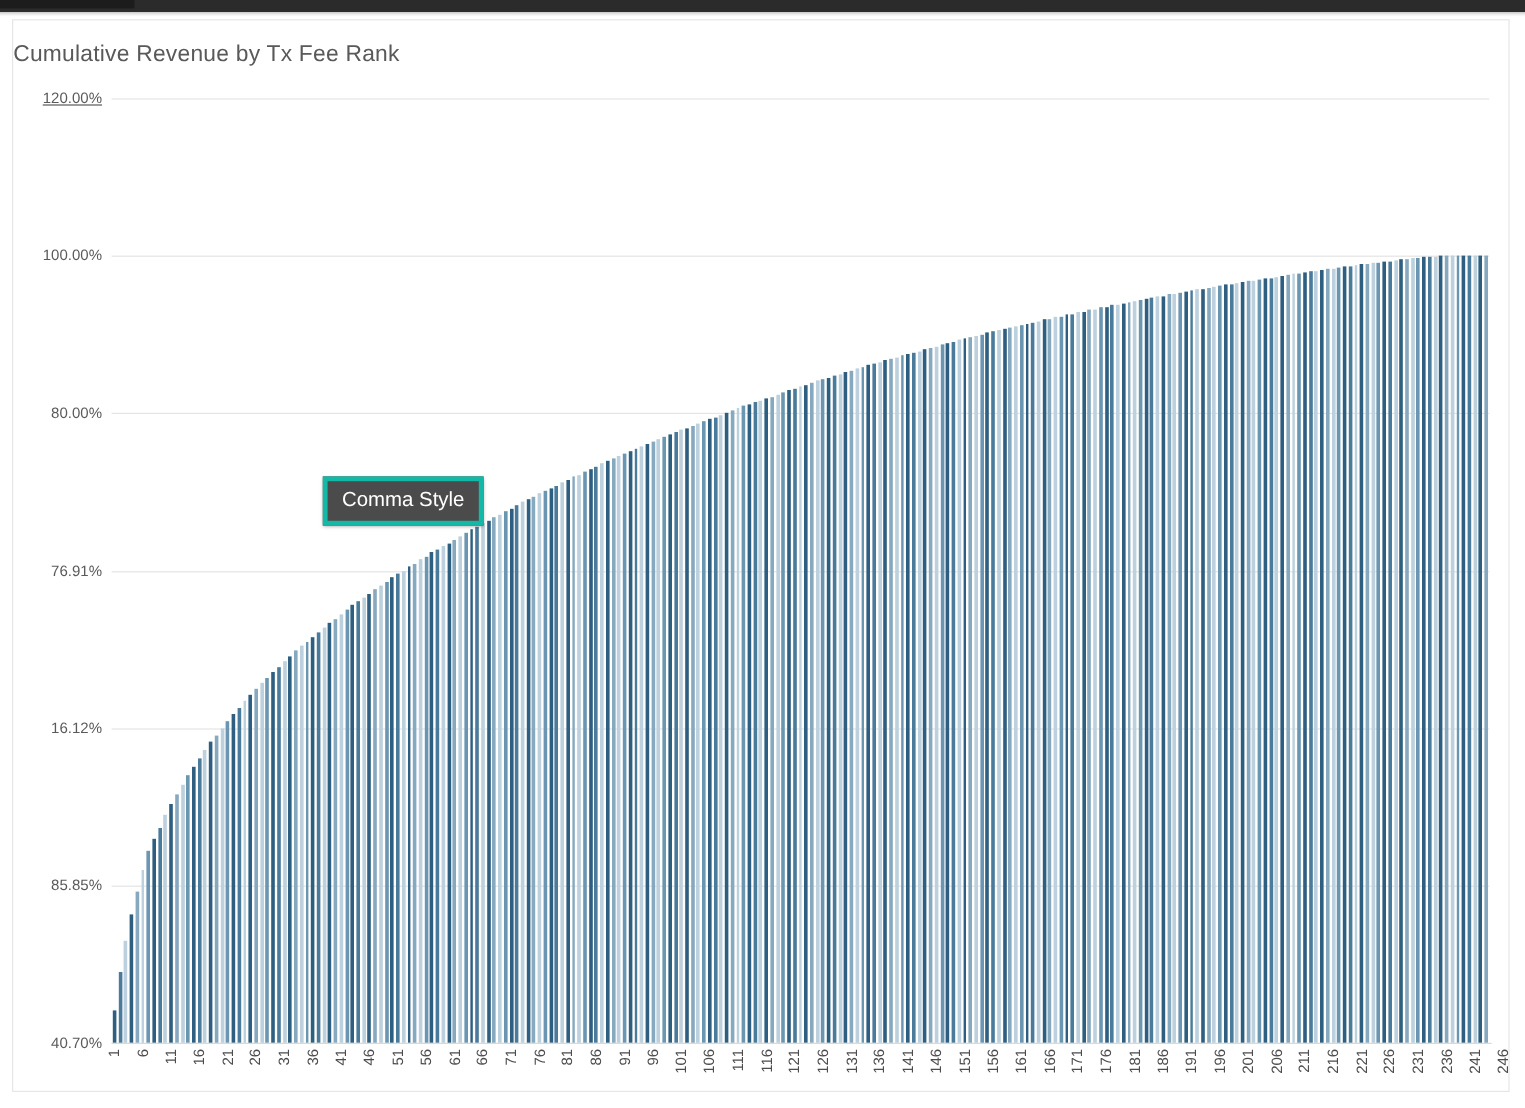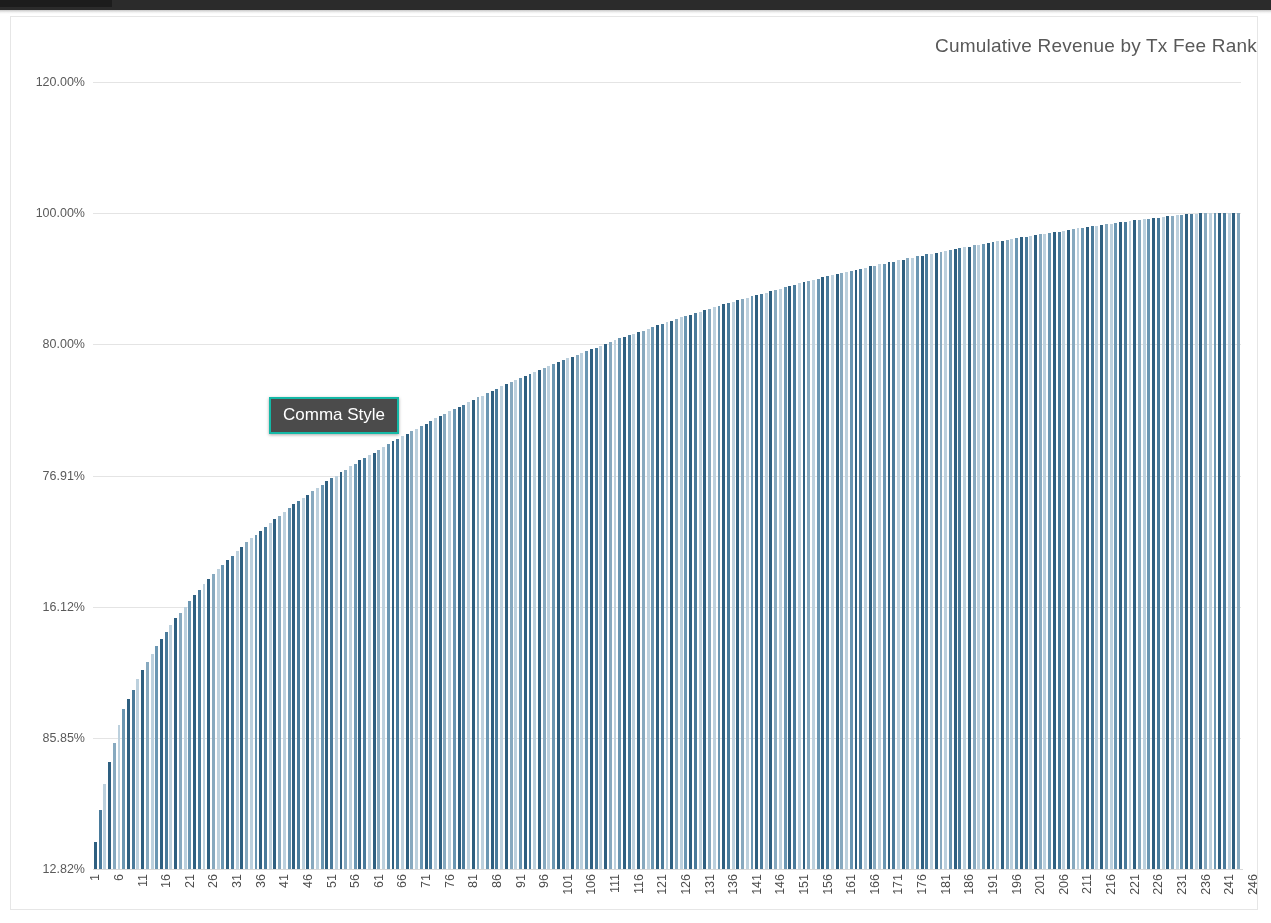--- a/index.html
+++ b/index.html
@@ -47,21 +47,21 @@
     height: 894px;
     background: #ffffff;
     border: 1px solid #e6e6e6;
     box-sizing: border-box;
   }
 
   #chart-title {
     position: absolute;
     left: 0; top: 18px;
     width: 100%;
-    text-align: right;
+    text-align: left;
     font-size: 19px;
     color: #595959;
     letter-spacing: .2px;
     white-space: nowrap;
   }
 
   
   #plot {
     position: absolute;
     left: 82px;
@@ -134,21 +134,21 @@
     line-height: 1;
   }
 
   
   #tooltip {
     position: absolute;
     left: 258px;
     top: 380px;
     padding: 6px 12px 7px 12px;
     background: #4b4b4b;
-    border: 2px solid #14b8a6;
+    border: 4px solid #14b8a6;
     color: #ffffff;
     font-size: 17px;
     white-space: nowrap;
     box-shadow: 0 1px 3px rgba(0,0,0,.35);
     box-sizing: border-box;
     z-index: 50;
   }
 </style>
 </head>
 <body>
@@ -158,27 +158,27 @@
   <div id="app-chrome">
     <div id="app-chrome-tab"></div>
   </div>
   <div id="app-chrome-shadow"></div>
 
   <div id="chart-frame">
 
     <div id="chart-title">Cumulative Revenue by Tx Fee Rank</div>
 
     <div id="y-axis-labels">
-        <div class="ytick-label" style="top: 787px;">12.82%</div>
+        <div class="ytick-label" style="top: 787px;">40.70%</div>
         <div class="ytick-label" style="top: 655.833px;">85.85%</div>
         <div class="ytick-label" style="top: 524.667px;">16.12%</div>
         <div class="ytick-label" style="top: 393.5px;">76.91%</div>
         <div class="ytick-label" style="top: 262.333px;">80.00%</div>
         <div class="ytick-label" style="top: 131.167px;">100.00%</div>
-        <div class="ytick-label" style="top: 0px;">120.00%</div>
+        <div class="ytick-label" style="top: 0px; text-decoration: underline;">120.00%</div>
       </div>
 
     <div id="plot">
         <div class="gridline" style="top: 787px;"></div>
         <div class="gridline" style="top: 655.833px;"></div>
         <div class="gridline" style="top: 524.667px;"></div>
         <div class="gridline" style="top: 393.5px;"></div>
         <div class="gridline" style="top: 262.333px;"></div>
         <div class="gridline" style="top: 131.167px;"></div>
         <div class="gridline" style="top: 0px;"></div>

